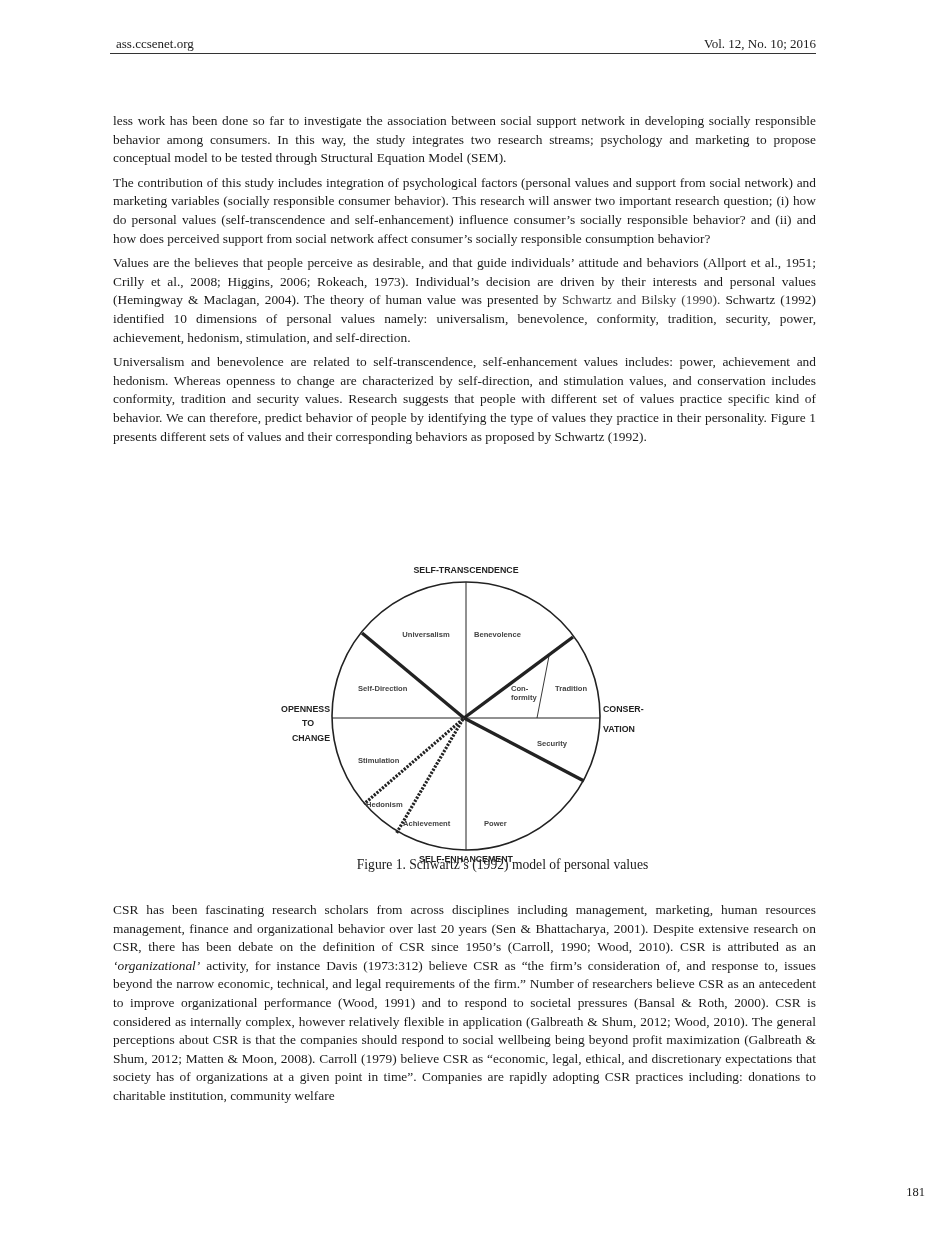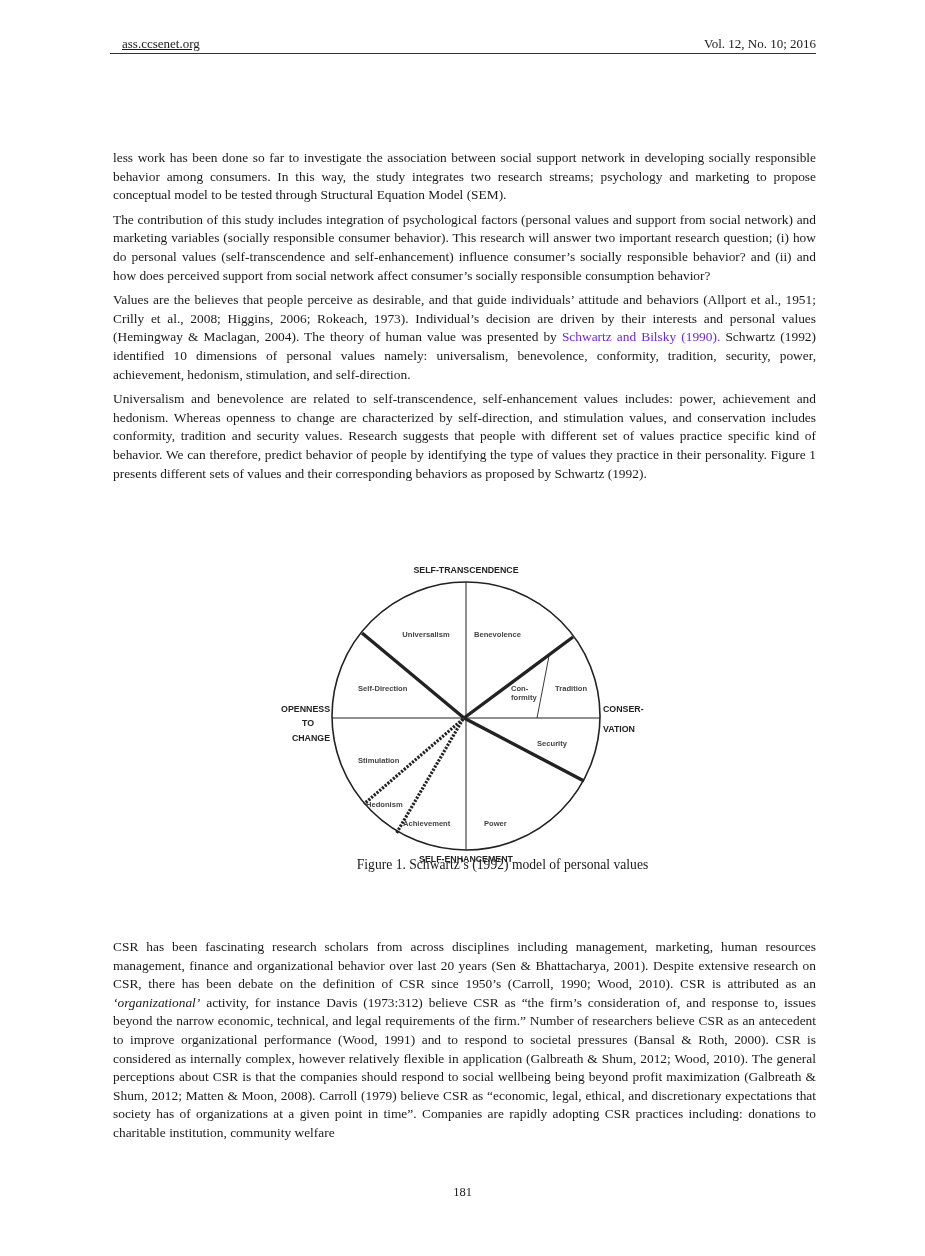--- a/index.html
+++ b/index.html
@@ -1,34 +1,34 @@
 <!DOCTYPE html>
 <html><head>
   <meta charset="utf-8">
   <style>
     html, body { margin: 0; padding: 0; background: #ffffff; }
     body { width: 925px; height: 1256px; position: relative; overflow: hidden;
            font-family: "Liberation Serif", "DejaVu Serif", serif; color: #1a1a1a; }
     .header { position: absolute; left: 110px; top: 33px; width: 706px; height: 20px;
               border-bottom: 1.5px solid #333; font-size: 13px; }
     .header span { position: absolute; top: 3px; }
-    .h-left { left: 12px; text-decoration: underline; }
+    .h-left { left: 6px; }
     .h-center { left: 0; right: 0; text-align: center; }
     .h-right { right: 0; text-align: center; }
     .body-text { position: absolute; left: 113px; width: 703px; font-size: 13.4px;
-                 line-height: 18.6px; text-align: justify; margin-top: 37px; }
+                 line-height: 18.6px; text-align: justify; }
     .body-text p { margin: 0 0 6px 0; }
     .section-head { font-style: italic; margin: 0 0 6px 0; }
-    .link { color: #6d28d9; }
+    .link { color: #404040; }
     #p1 { top: 112px; }
     #p3 { top: 901px; }
     .figure { position: absolute; left: 270px; top: 556px; width: 390px; height: 320px; }
     .caption { position: absolute; left: 0; width: 925px; top: 857px; text-align: center;
                font-size: 13.6px; margin-left: 40px; }
-    .page-num { position: absolute; left: 0; width: 925px; top: 1185px; text-align: center; font-size: 12.5px; }
+    .page-num { position: absolute; left: 0; width: 925px; top: 1185px; text-align: right; font-size: 12.5px; }
     svg text { font-family: "Liberation Sans", "DejaVu Sans", sans-serif; font-weight: bold; fill: #222; }
     .seg { font-size: 7.6px; font-weight: bold; fill: #444; }
     .axis { font-size: 8.8px; }
   </style>
 </head>
 <body>
 
 <div class="header">
   <span class="h-left">ass.ccsenet.org</span>
   <span class="h-right">Vol. 12, No. 10; 2016</span>

